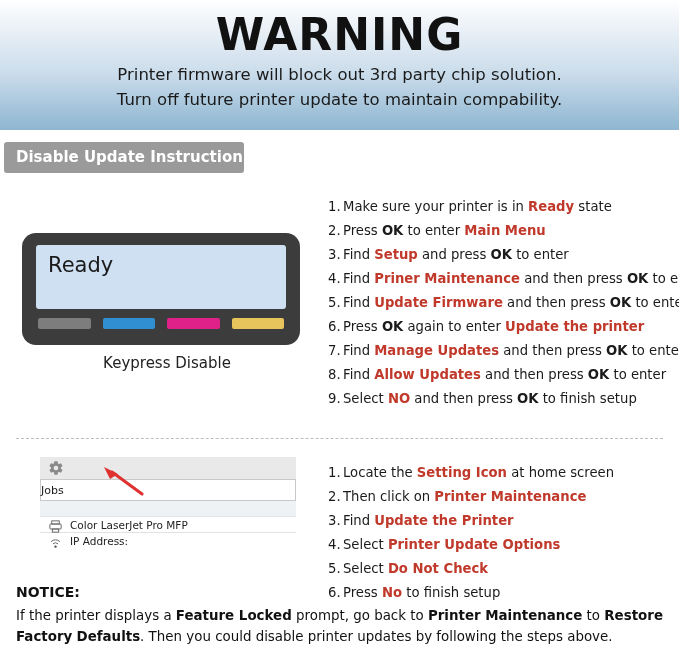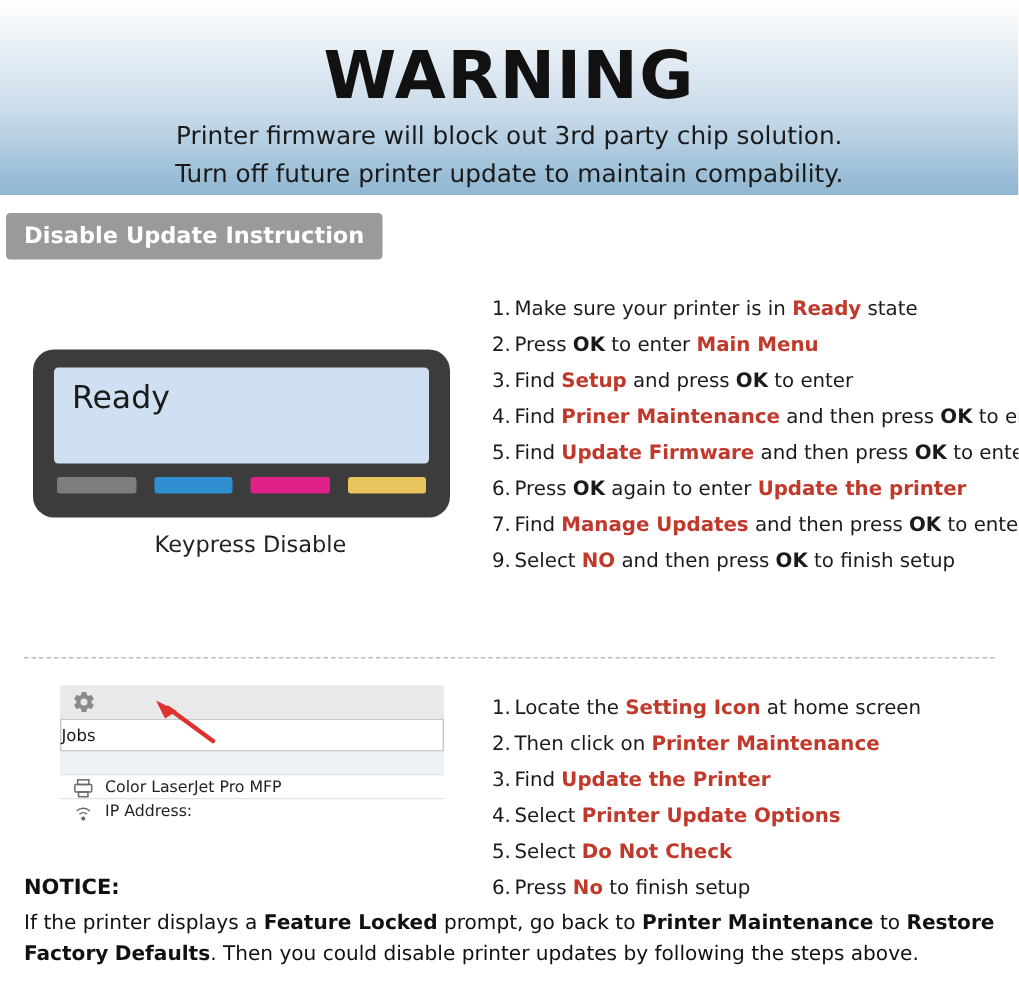--- a/index.html
+++ b/index.html
@@ -13,21 +13,21 @@
     overflow: hidden;
     position: relative;
   }
 
   
   .banner {
     width: 679px;
     height: 130px;
     background: linear-gradient(180deg, #ffffff 0%, #eef3f8 18%, #c9dbea 58%, #9ec0d8 88%, #8fb6d1 100%);
     text-align: center;
-    padding-top: 24px;
+    padding-top: 8px;
     position: relative;
   }
   .banner-title {
     font-size: 44px;
     font-weight: bold;
     letter-spacing: 1px;
     line-height: 54px;
     color: #111111;
     margin: 0;
   }
@@ -38,21 +38,21 @@
     margin: 0;
   }
 
   
   .tag {
     display: inline-block;
     background: #9a9a9a;
     color: #ffffff;
     font-size: 15px;
     font-weight: bold;
-    padding: 6px 12px 7px 12px;
+    padding: 6px 1px 7px 12px;
     border-radius: 3px;
     margin: 12px 0 0 4px;
   }
 
   
   .section1 {
     position: relative;
     height: 265px;
   }
   .printer-wrap {
@@ -262,20 +262,23 @@
     <div class="step">
       <span class="num">5.</span><span>Find </span><span class="hl">Update Firmware</span><span> and then press </span><span class="bold">OK</span><span> to enter</span>
     </div>
     <div class="step">
       <span class="num">6.</span><span>Press </span><span class="bold">OK</span><span> again to enter </span><span class="hl">Update the printer</span>
     </div>
     <div class="step">
       <span class="num">7.</span><span>Find </span><span class="hl">Manage Updates</span><span> and then press </span><span class="bold">OK</span><span> to enter</span>
     </div>
     <div class="step">
+      <span class="num">8.</span><span>Find </span><span class="hl">Allow Updates</span><span> and then press </span><span class="bold">OK</span><span> to enter</span>
+    </div>
+    <div class="step">
       <span class="num">9.</span><span>Select </span><span class="hl">NO</span><span> and then press </span><span class="bold">OK</span><span> to finish setup</span>
     </div>
   </div>
 </div>
 
 <hr class="divider">
 
 
 <div class="section2">
 

